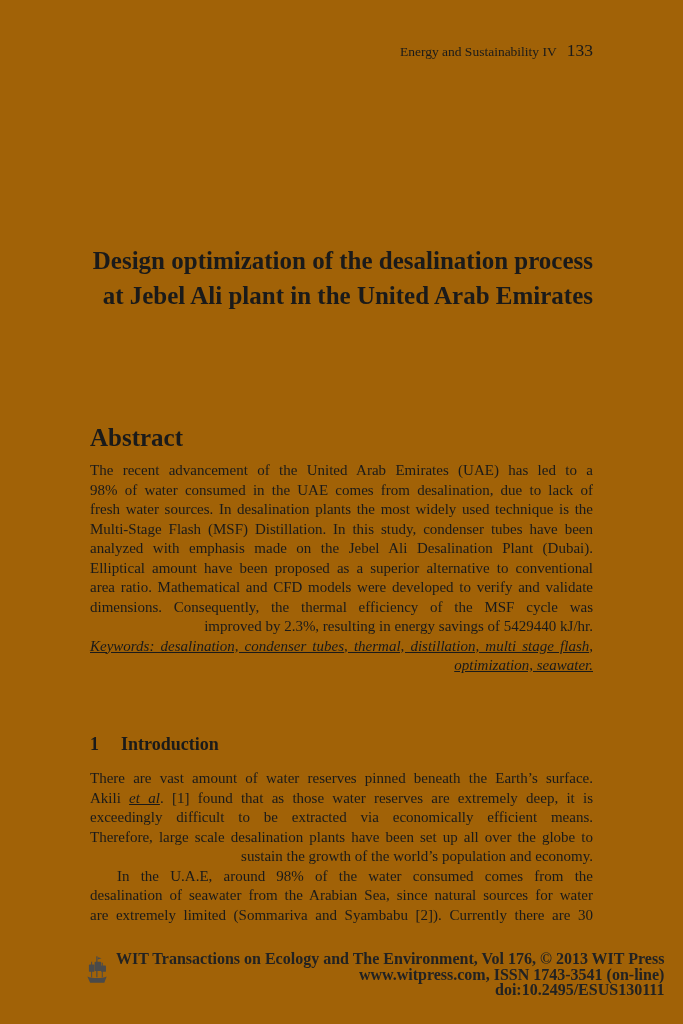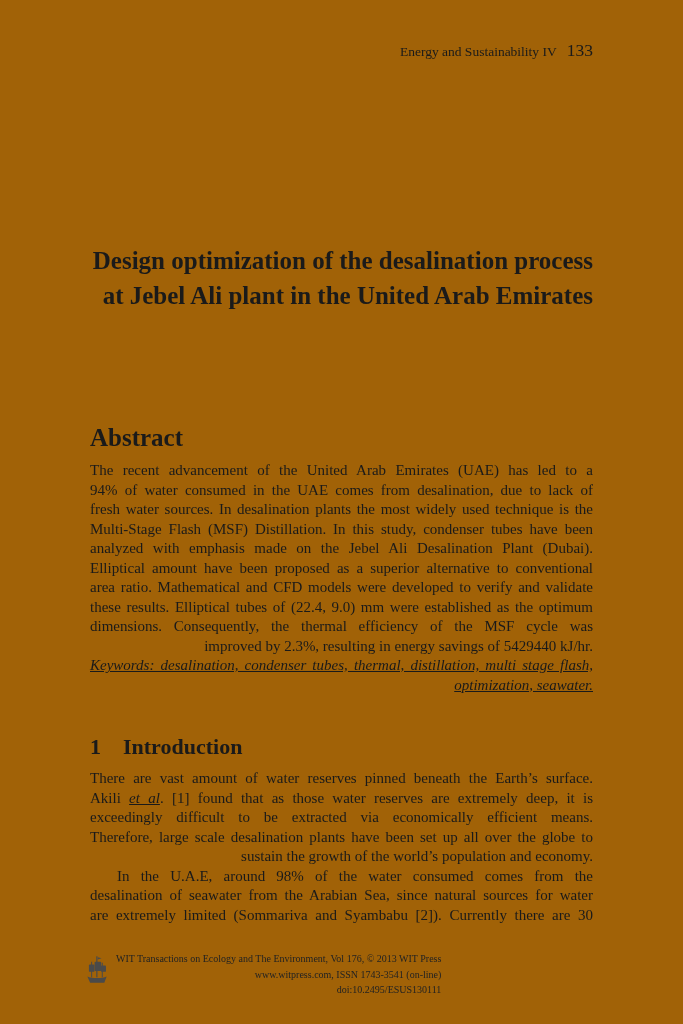--- a/index.html
+++ b/index.html
@@ -34,70 +34,69 @@
     position: absolute; top: 424px; left: 90px;
     font-size: 25px; font-weight: bold;
   }
   .abstract-body {
     position: absolute; top: 461px; left: 90px; width: 503px;
     font-size: 15px; line-height: 19.5px;
   }
 
   .section-heading {
     position: absolute; top: 734px; left: 90px;
-    font-size: 22px; font-weight: bold;
+    font-size: 18px; font-weight: bold;
   }
   .section-heading .sec-num { display: inline-block; margin-right: 22px; }
 
   .intro-body {
     position: absolute; top: 769px; left: 90px; width: 503px;
     font-size: 15px; line-height: 19.5px;
   }
 
   .tline { text-align: right; }
   .tline.just { text-align: justify; text-align-last: justify; -moz-text-align-last: justify; }
   .tline.ind { text-indent: 27px; }
   i { font-style: italic; text-decoration: underline; }
 
   .page-footer {
     position: absolute; top: 951px; left: 86px;
     display: flex; align-items: flex-start;
   }
   .footer-logo { width: 24px; margin-top: 3px; flex: 0 0 auto; }
   .footer-logo svg { display: block; }
   .footer-text {
-    margin-left: 6px; font-size: 10px; line-height: 15.7px;
-    color: #222222; white-space: nowrap;
+    margin-left: 6px; font-size: 16px; line-height: 15.7px;
+    color: #222222; white-space: nowrap; font-weight: bold;
   }
 </style>
 </head>
 <body>
 
 <div class="page">
 
   <div class="running-header">
     <span class="book-title">Energy and Sustainability IV</span><span class="page-num">133</span>
   </div>
 
   <div class="paper-title">
       <div class="tline">Design optimization of the desalination process</div>
       <div class="tline">at Jebel Ali plant in the United Arab Emirates</div>
     </div>
 
 
   <div class="abstract-heading">Abstract</div>
   <div class="abstract-body">
       <div class="tline just">The recent advancement of the United Arab Emirates (UAE) has led to a</div>
-      <div class="tline just">94% of water consumed in the UAE comes from desalination, due to lack of</div>
+      <div class="tline just">98% of water consumed in the UAE comes from desalination, due to lack of</div>
       <div class="tline just">fresh water sources. In desalination plants the most widely used technique is the</div>
       <div class="tline just">Multi-Stage Flash (MSF) Distillation. In this study, condenser tubes have been</div>
       <div class="tline just">analyzed with emphasis made on the Jebel Ali Desalination Plant (Dubai).</div>
       <div class="tline just">Elliptical amount have been proposed as a superior alternative to conventional</div>
       <div class="tline just">area ratio. Mathematical and CFD models were developed to verify and validate</div>
-      <div class="tline just">these results. Elliptical tubes of (22.4, 9.0) mm were established as the optimum</div>
       <div class="tline just">dimensions. Consequently, the thermal efficiency of the MSF cycle was</div>
       <div class="tline">improved by 2.3%, resulting in energy savings of 5429440 kJ/hr.</div>
       <div class="tline just"><i>Keywords: desalination, condenser tubes, thermal, distillation, multi stage flash,</i></div>
       <div class="tline"><i>optimization, seawater.</i></div>
     </div>
 
   <div class="section-heading">
     <span class="sec-num">1</span><span>Introduction</span>
   </div>
   <div class="intro-body">

